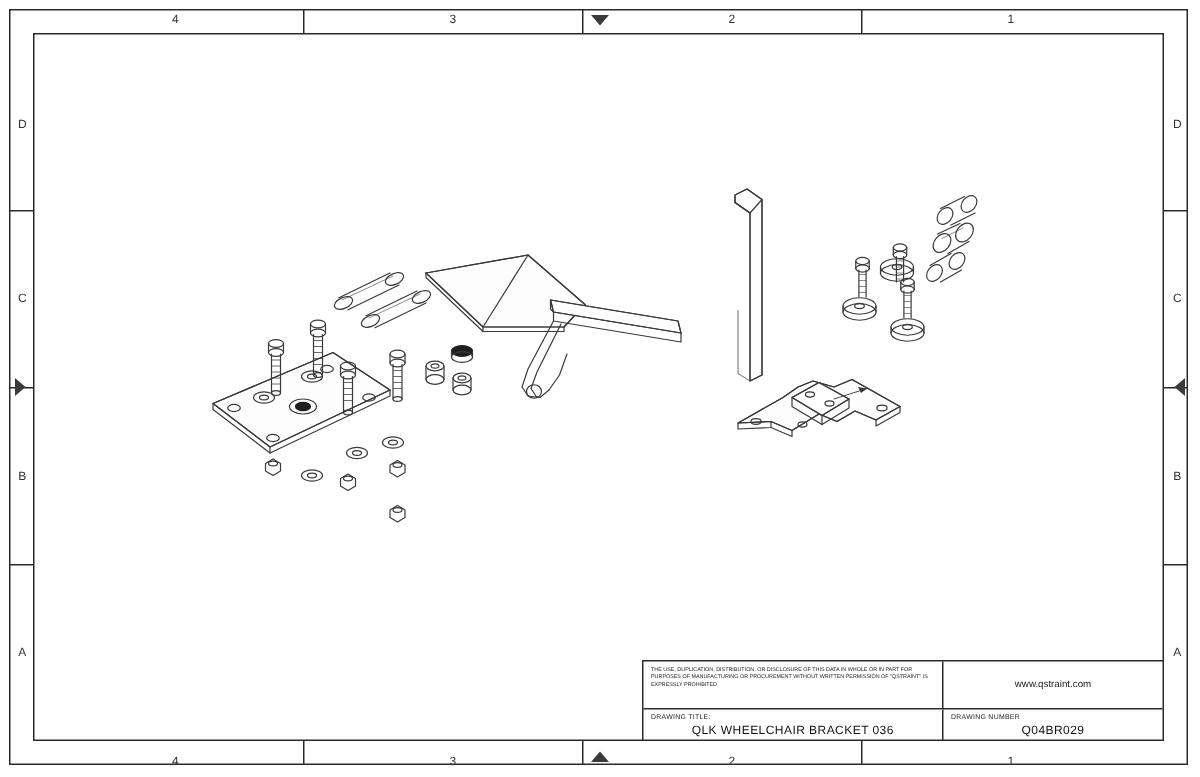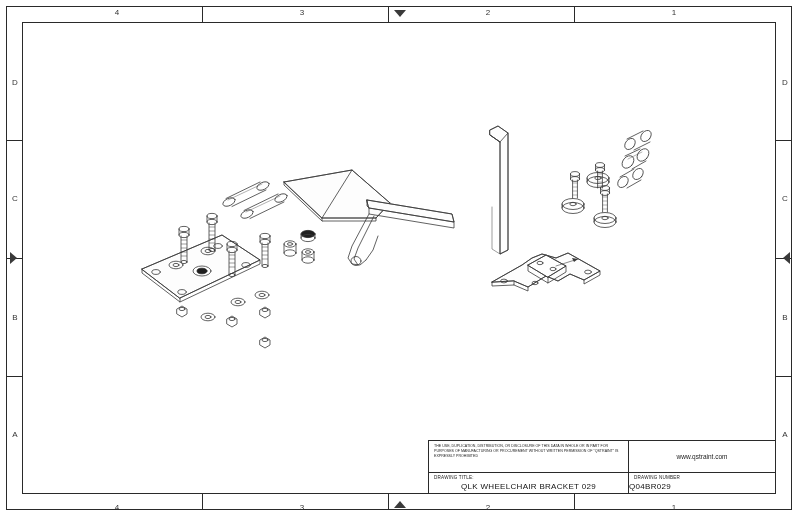--- a/index.html
+++ b/index.html
@@ -161,21 +161,21 @@
     text-align: center;
     font-size: 8px;
     color: #111;
     letter-spacing: 0.3px;
   }
   .tb-value-num {
     position: absolute;
     left: 0;
     right: 0;
     top: 9px;
-    text-align: left;
+    text-align: center;
     font-size: 8px;
     color: #111;
     letter-spacing: 0.3px;
   }
 
   
   .drawing {
     position: absolute;
     left: 22px;
     top: 22px;
@@ -508,21 +508,21 @@
   </div>
 
   <div class="title-block">
     <div class="tb-row-top">
       <div class="tb-disclaimer">THE USE, DUPLICATION, DISTRIBUTION, OR DISCLOSURE OF THIS DATA IN WHOLE OR IN PART FOR PURPOSES OF MANUFACTURING OR PROCUREMENT WITHOUT WRITTEN PERMISSION OF "QSTRAINT" IS EXPRESSLY PROHIBITED</div>
       <div class="tb-website">www.qstraint.com</div>
     </div>
     <div class="tb-row-bottom">
       <div class="tb-title-cell">
         <div class="tb-label">DRAWING TITLE:</div>
-        <div class="tb-value-title">QLK WHEELCHAIR BRACKET 029</div>
+        <div class="tb-value-title">QLK WHEELCHAIR BRACKET 036</div>
       </div>
       <div class="tb-num-cell">
         <div class="tb-label">DRAWING NUMBER</div>
         <div class="tb-value-num">Q04BR029</div>
       </div>
     </div>
   </div>
 
 </div>
 

